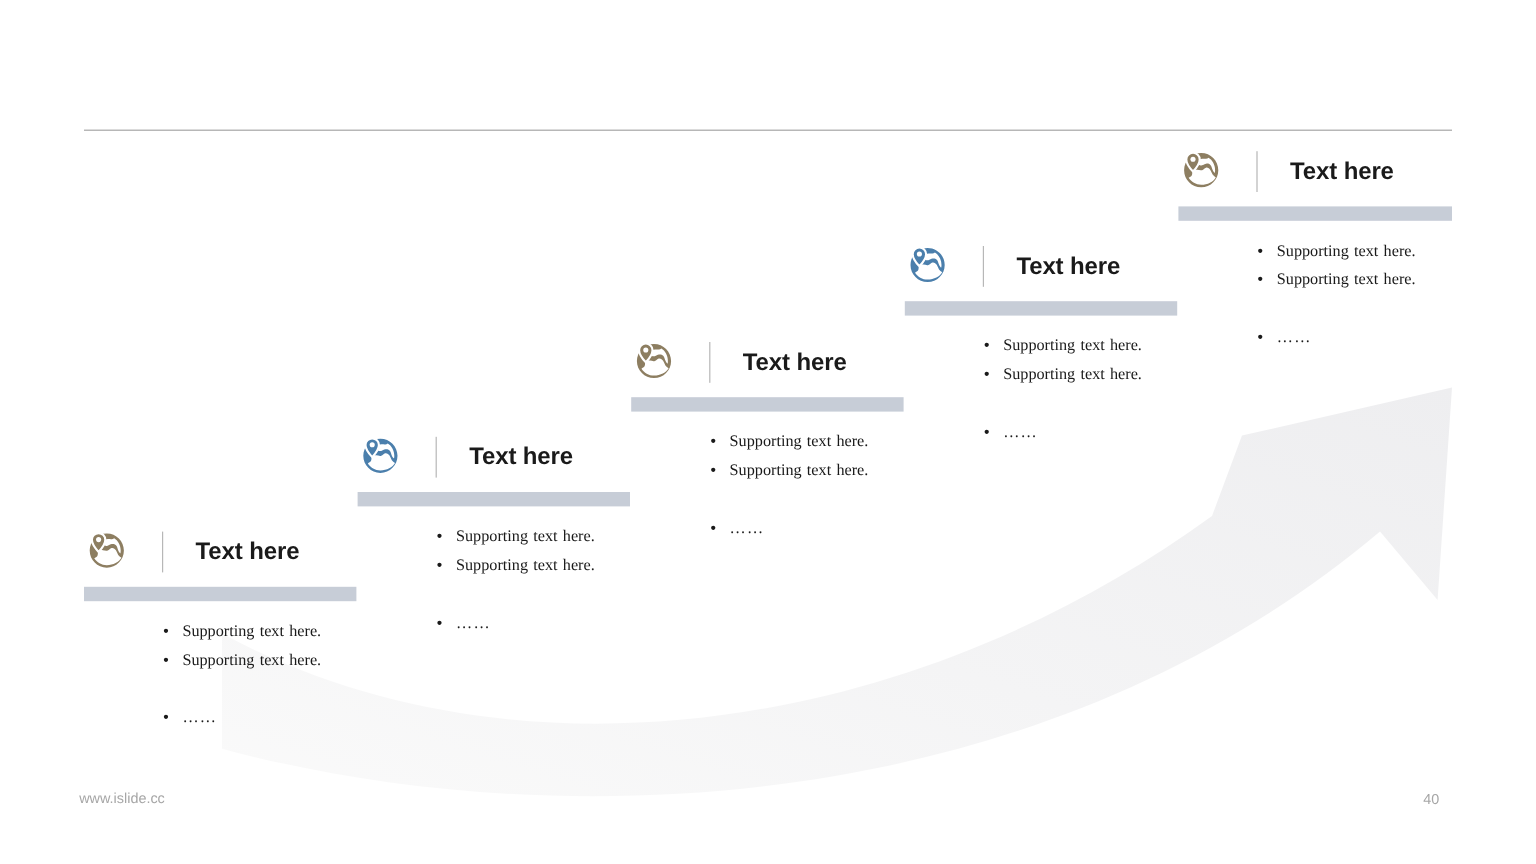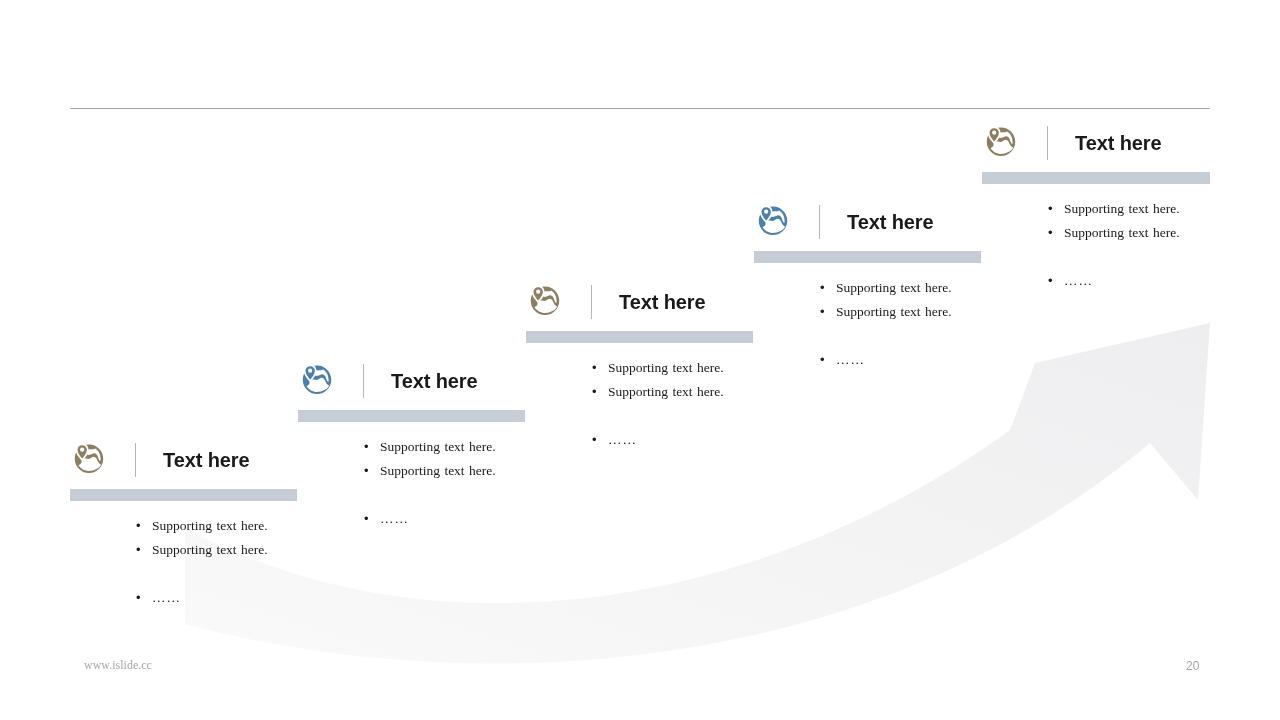--- a/index.html
+++ b/index.html
@@ -107,25 +107,24 @@
   .bullet-row.spacer {
     height: 24px;
   }
   .bullet-text.ellipsis {
     letter-spacing: 1px;
   }
 
   
   #footer-url {
     position: absolute;
-    left: 84px;
+    left: 66px;
     top: 658px;
     font-size: 12px;
     color: #a6a6a6;
-    font-family: Liberation Serif, serif;
   }
   #footer-page {
     position: absolute;
     left: 1186px;
     top: 659px;
     font-size: 12px;
     color: #a6a6a6;
   }
 </style>
 </head>
@@ -347,15 +346,15 @@
         <span class="bullet-text"></span>
       </div>
       <div class="bullet-row">
         <span class="bullet-dot">•</span>
         <span class="bullet-text ellipsis">……</span>
       </div>
     </div>
   </div>
 
   <div id="footer-url">www.islide.cc</div>
-  <div id="footer-page">20</div>
+  <div id="footer-page">40</div>
 
 </div>
 
 </body></html>

